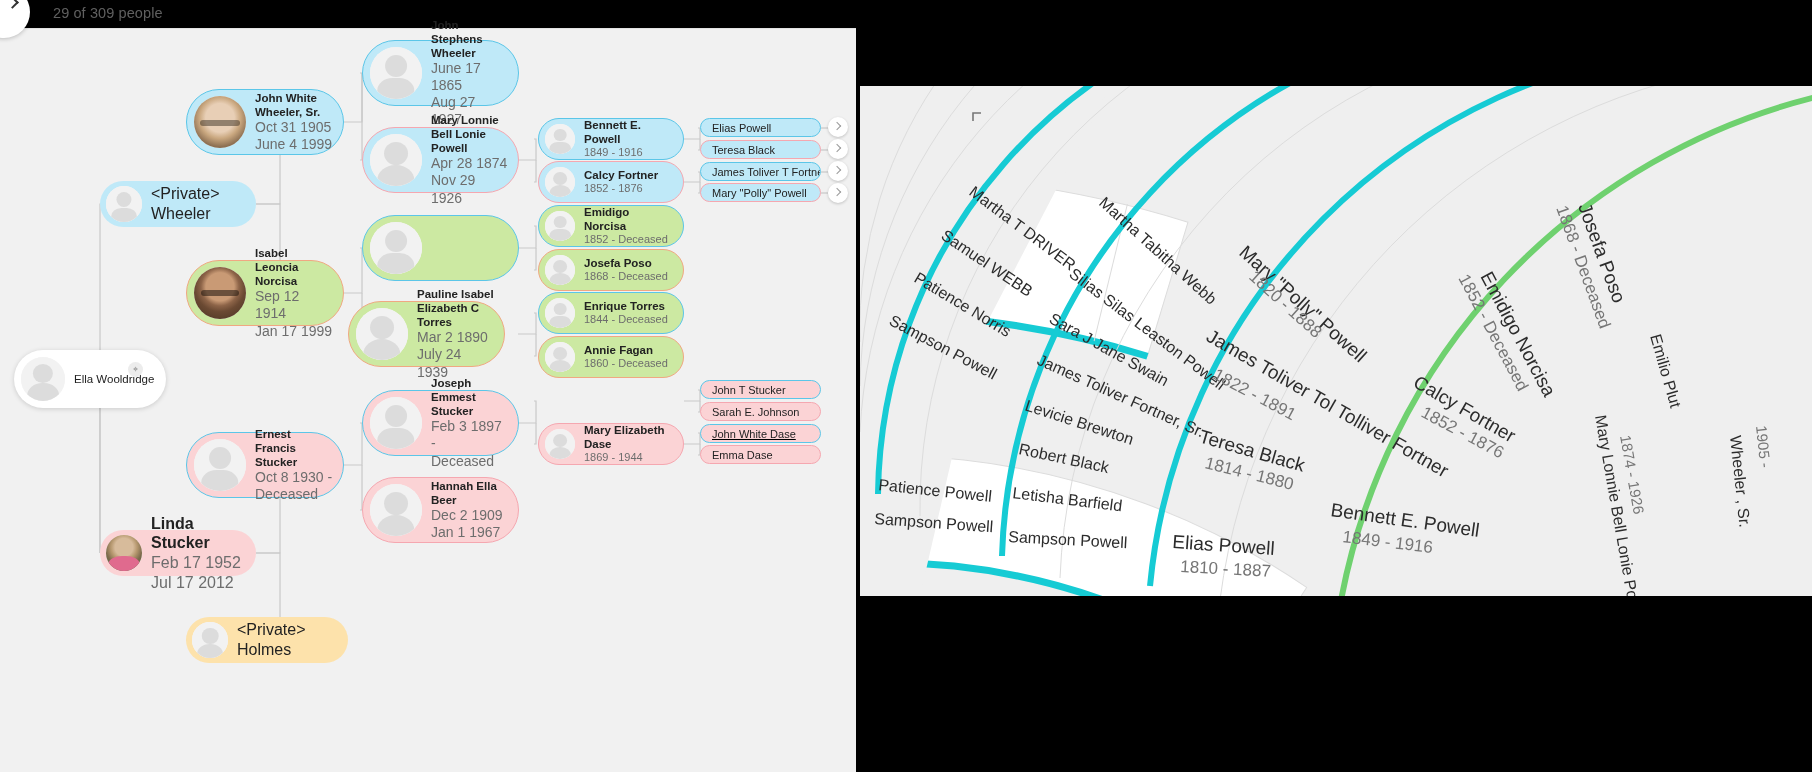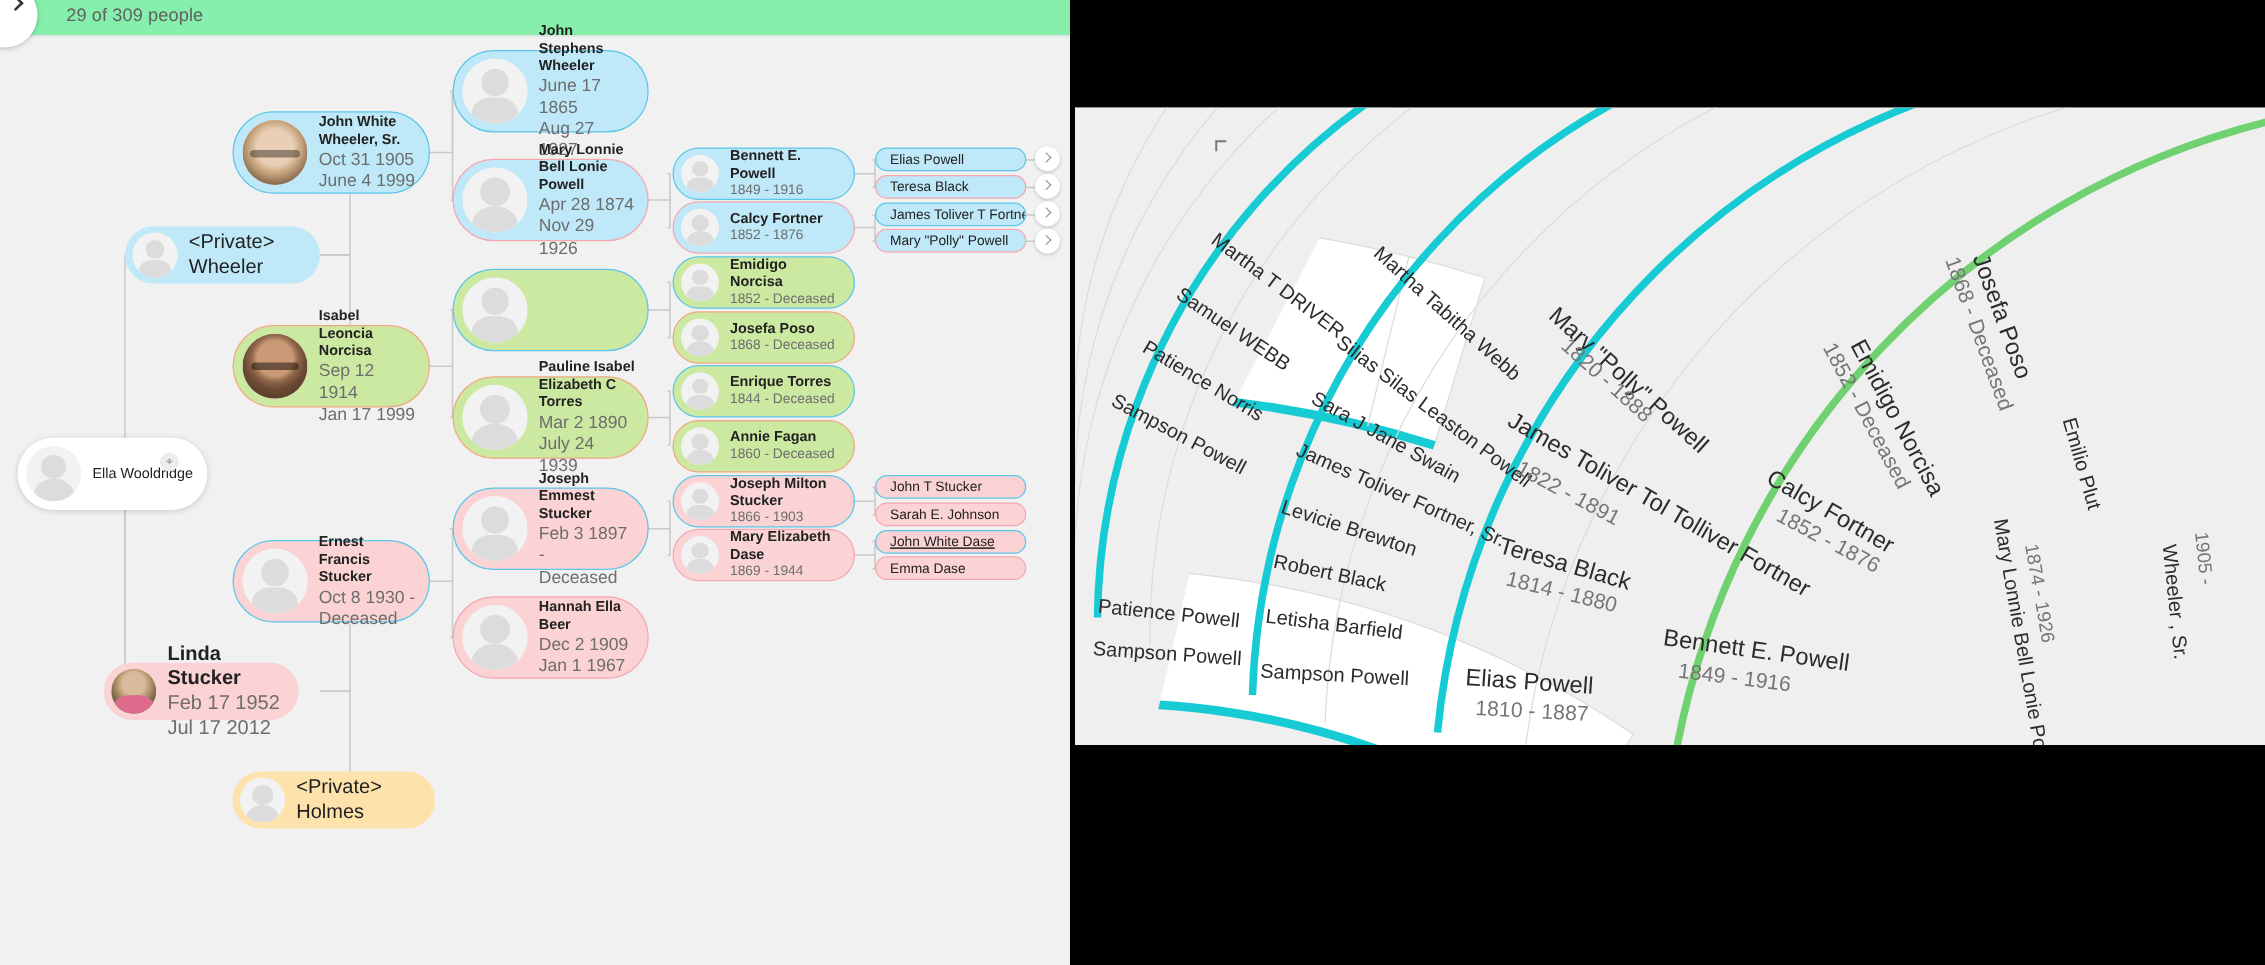--- a/index.html
+++ b/index.html
@@ -6,21 +6,21 @@
   html,body { width:1812px; height:772px; overflow:hidden; background:#000;
     font-family:"Liberation Sans","DejaVu Sans",sans-serif; }
 
   #app { position:relative; width:1812px; height:772px; }
 
   
   #tree-panel { position:absolute; left:0; top:0; width:856px; height:772px;
      background:#f1f1f1; overflow:hidden; }
 
   #tree-header { position:absolute; left:0; top:0; width:856px; height:29px;
-     background:#86efac; border-bottom:1px solid #e2e2e2;padding-left:28px; }
+     background:#000000; border-bottom:1px solid #e2e2e2;padding-left:28px; }
   #count-label { position:absolute; left:53px; top:5px; font-size:14.5px;
      color:#606060; letter-spacing:.1px; white-space:nowrap; }
 
   #expand-tab { position:absolute; left:-22px; top:-14px; width:52px; height:52px;
      background:#fff; border-radius:26px; box-shadow:0 1px 4px rgba(0,0,0,.22);
      cursor:pointer; }
   #expand-tab .chev { position:absolute; left:30px; top:12px; width:9px; height:9px;
      border-right:2px solid #333; border-top:2px solid #333;
      transform:rotate(45deg); }
 
@@ -197,21 +197,21 @@
 
       <div class="node c-blue b-none" style="left:100px;top:152px;width:156px;height:46px;">
         <div class="av" style="width:36px;height:36px;margin-left:5px;">
             <span class="sil m"></span>
           </div>
         <div class="txt">
             <div class="nm" style="font-weight:normal;">&lt;Private&gt; Wheeler</div>
           </div>
       </div>
 
-      <div class="node c-pink b-none" style="left:83px;top:501px;width:156px;height:46px;">
+      <div class="node c-pink b-none" style="left:100px;top:501px;width:156px;height:46px;">
         <div class="av" style="width:36px;height:36px;margin-left:5px;">
             <span class="ph3"></span>
           </div>
         <div class="txt">
           <div class="nm">Linda Stucker</div>
           <div class="dt">Feb 17 1952</div>
           <div class="dt">Jul 17 2012</div>
         </div>
       </div>
 
@@ -278,21 +278,21 @@
           <div class="dt">Nov 29 1926</div>
         </div>
       </div>
 
       <div class="node big c-green b-male" style="left:362px;top:186px;width:157px;">
         <div class="av">
             <span class="sil m"></span>
           </div>
       </div>
 
-      <div class="node big c-green b-fem-o" style="left:362px;top:272px;width:157px;">
+      <div class="node big c-green b-fem-o" style="left:348px;top:272px;width:157px;">
         <div class="av">
             <span class="sil w"></span>
           </div>
         <div class="txt">
           <div class="nm">Pauline Isabel Elizabeth C Torres</div>
           <div class="dt">Mar 2 1890</div>
           <div class="dt">July 24 1939</div>
         </div>
       </div>
 
@@ -371,29 +371,20 @@
       <div class="node mid c-green b-fem-o" style="left:538px;top:307px;width:146px;">
         <div class="av">
             <span class="sil w"></span>
           </div>
         <div class="txt">
           <div class="nm">Annie Fagan</div>
           <div class="dt">1860 - Deceased</div>
         </div>
       </div>
 
-      <div class="node mid c-pink b-male" style="left:538px;top:351px;width:146px;">
-        <div class="av">
-            <span class="sil m"></span>
-          </div>
-        <div class="txt">
-          <div class="nm">Joseph Milton Stucker</div>
-          <div class="dt">1866 - 1903</div>
-        </div>
-      </div>
 
       <div class="node mid c-pink b-female" style="left:538px;top:394px;width:146px;">
         <div class="av">
             <span class="sil w"></span>
           </div>
         <div class="txt">
           <div class="nm">Mary Elizabeth Dase</div>
           <div class="dt">1869 - 1944</div>
         </div>
       </div>

